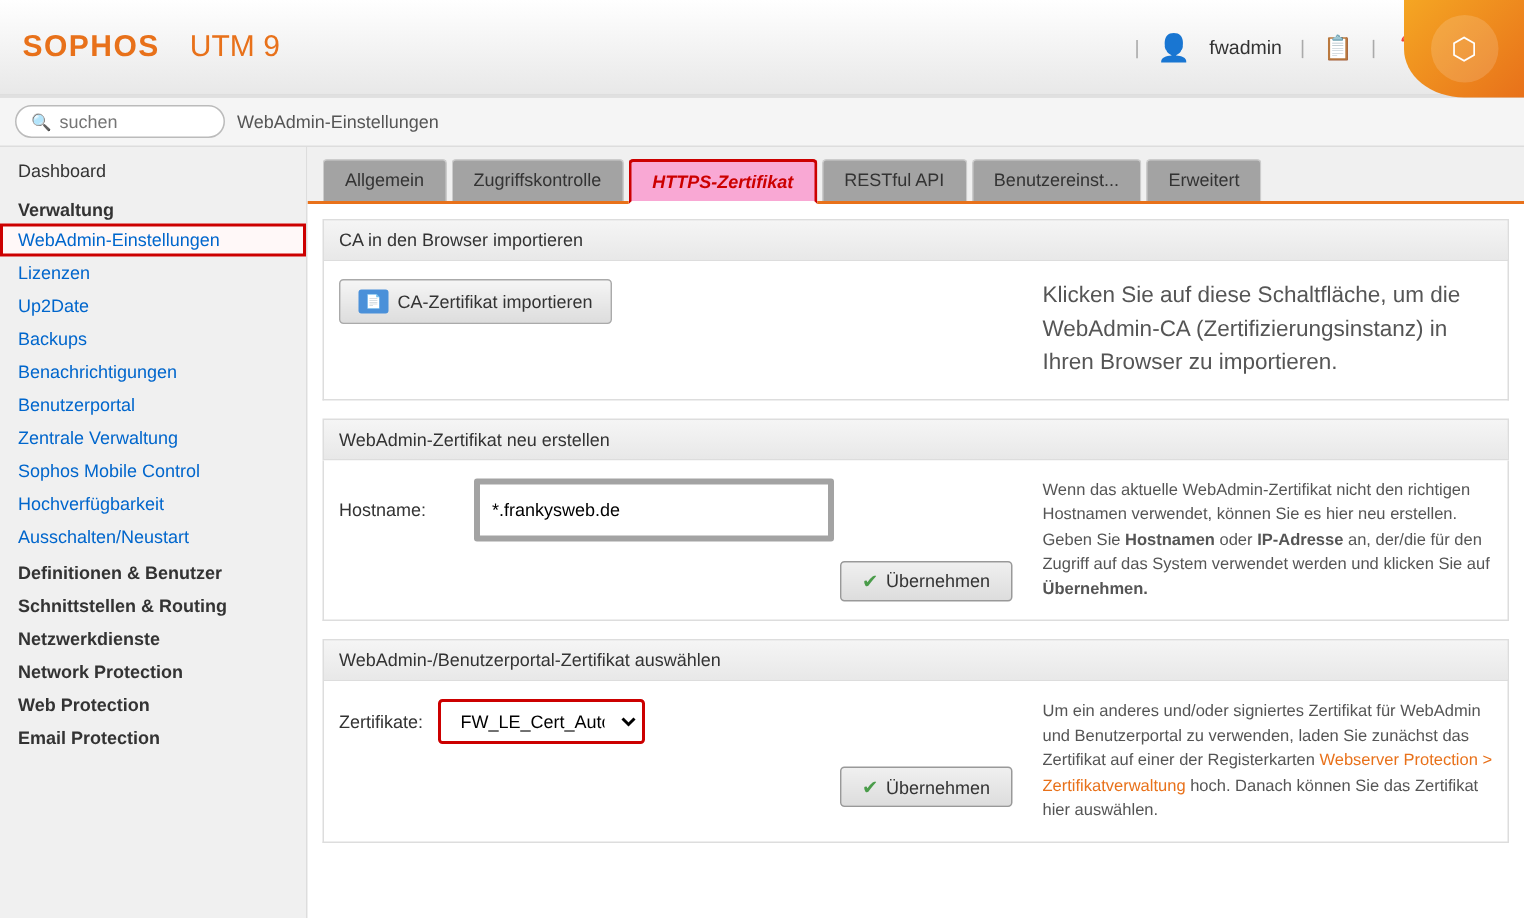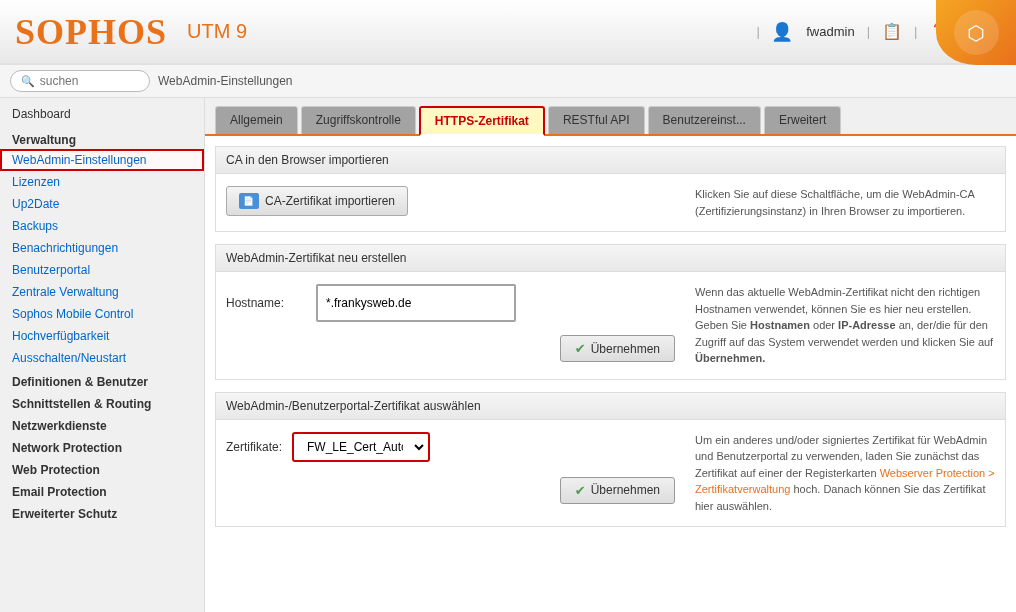--- a/index.html
+++ b/index.html
@@ -9,25 +9,24 @@
     #header {
       background: linear-gradient(to bottom, #ffffff, #e8e8e8);
       height: 65px;
       display: flex;
       align-items: center;
       padding: 0 15px;
       border-bottom: 2px solid #e0e0e0;
       position: relative;
     }
     #header .sophos-logo {
-      font-size: 36px;
+      font-size: 20px;
       font-weight: bold;
       color: #e8711a;
       letter-spacing: 1px;
-      font-family: Liberation Serif, serif;
     }
     #header .utm-title {
       font-size: 20px;
       color: #e8711a;
       margin-left: 20px;
       font-weight: normal;
     }
     #header .header-right {
       margin-left: auto;
       display: flex;
@@ -151,26 +150,27 @@
       padding: 6px 14px;
       cursor: pointer;
       font-size: 12px;
       background: #a3a3a3;
       border: 1px solid #ccc;
       border-bottom: none;
       border-radius: 3px 3px 0 0;
       color: #333;
     }
     .tab.active {
-      background: #fef9c3;
+      background: #f9a8d4;
       border: 2px solid #cc0000;
       border-bottom: 2px solid white;
       font-weight: bold;
       color: #cc0000;
       margin-bottom: -2px;
+      font-style: italic;
     }
 
     
     .content-body { padding: 10px; }
 
     .section-header {
       background: linear-gradient(to bottom, #f5f5f5, #e8e8e8);
       border: 1px solid #ddd;
       padding: 6px 10px;
       font-size: 12px;
@@ -189,21 +189,21 @@
 
     .section-row {
       display: flex;
       align-items: flex-start;
       gap: 20px;
     }
 
     .section-left { flex: 1; }
     .section-right {
       width: 300px;
-      font-size: 11px;
+      font-size: 15px;
       color: #555;
       line-height: 1.5;
     }
 
     .import-btn {
       display: flex;
       align-items: center;
       gap: 6px;
       border: 1px solid #aaa;
       background: linear-gradient(to bottom, #f5f5f5, #ddd);
@@ -230,24 +230,24 @@
       align-items: center;
       gap: 10px;
       margin-bottom: 8px;
     }
     .form-label {
       font-size: 12px;
       color: #333;
       width: 80px;
     }
     .form-input {
-      border: 2px solid #a3a3a3;
+      border: 4px solid #a3a3a3;
       padding: 10px 8px;
       font-size: 12px;
-      width: 200px;
+      width: 240px;
       border-radius: 2px;
     }
 
     .apply-btn {
       display: flex;
       align-items: center;
       gap: 5px;
       border: 1px solid #999;
       background: linear-gradient(to bottom, #f0f0f0, #ddd);
       padding: 5px 14px;
@@ -334,21 +334,20 @@
     <div class="sidebar-item">Zentrale Verwaltung</div>
     <div class="sidebar-item">Sophos Mobile Control</div>
     <div class="sidebar-item">Hochverfügbarkeit</div>
     <div class="sidebar-item">Ausschalten/Neustart</div>
     <div class="sidebar-section">Definitionen &amp; Benutzer</div>
     <div class="sidebar-section">Schnittstellen &amp; Routing</div>
     <div class="sidebar-section">Netzwerkdienste</div>
     <div class="sidebar-section">Network Protection</div>
     <div class="sidebar-section">Web Protection</div>
     <div class="sidebar-section">Email Protection</div>
-    <div class="sidebar-section">Erweiterter Schutz</div>
   </div>
 
   <div id="content">
 
     <div id="tabs">
       <div class="tab">Allgemein</div>
       <div class="tab">Zugriffskontrolle</div>
       <div class="tab active">HTTPS-Zertifikat</div>
       <div class="tab">RESTful API</div>
       <div class="tab">Benutzereinst...</div>

